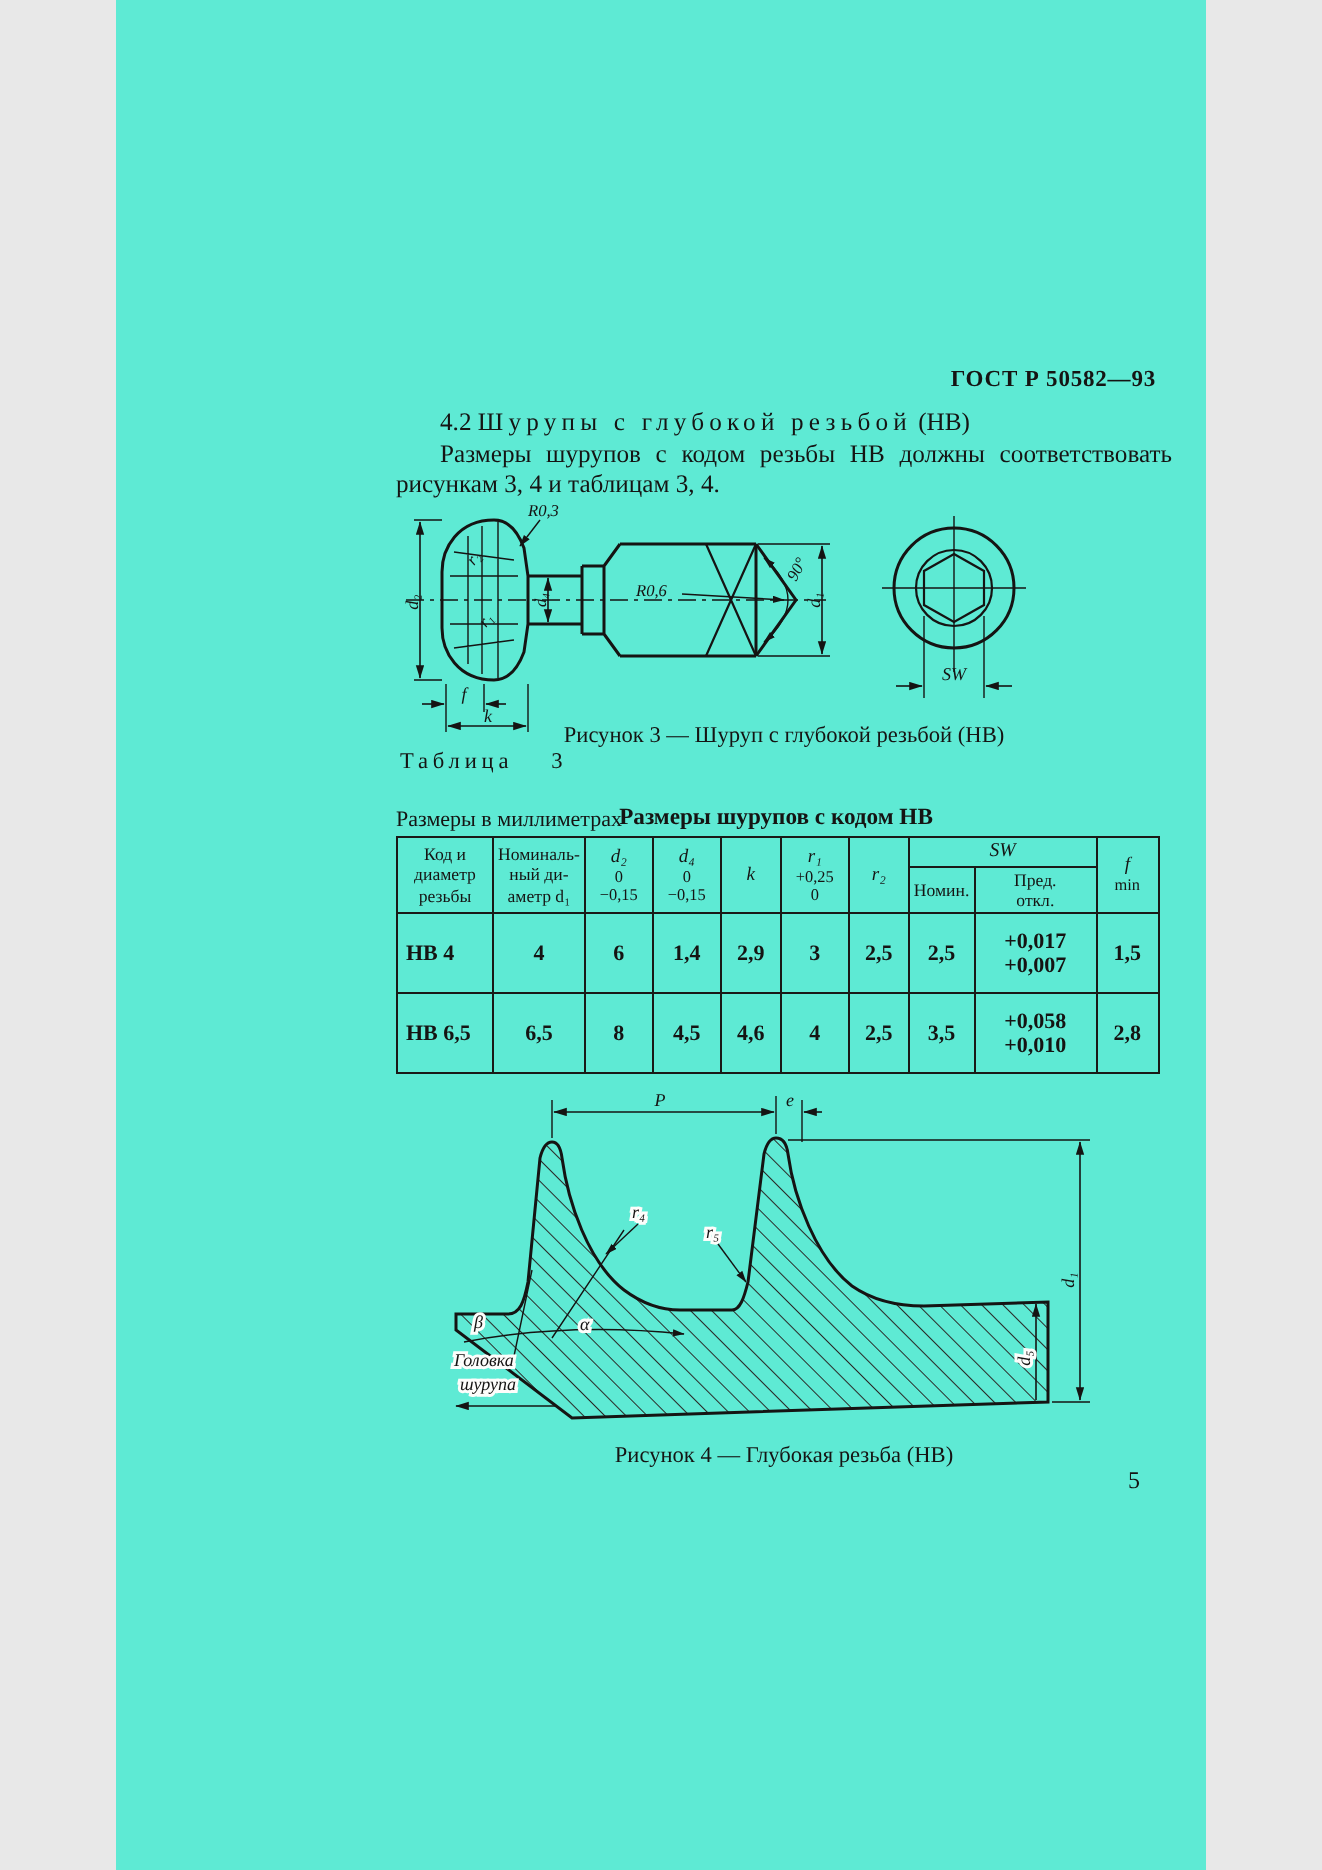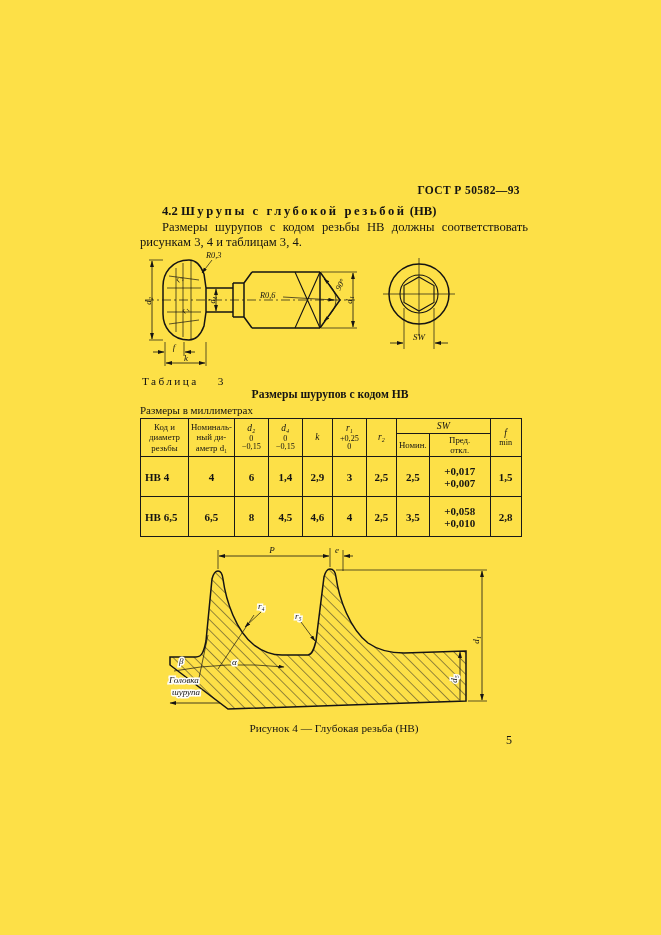--- a/index.html
+++ b/index.html
@@ -1,28 +1,28 @@
 <!DOCTYPE html>
 <html><head>
 <meta charset="utf-8">
 <style>
   html,body{margin:0;padding:0;background:#e8e8e8;}
-  .page{position:relative;width:661px;height:935px;background:#fde047;margin:0 auto;
+  .page{position:relative;width:545px;height:935px;background:#5eead4;margin:0 auto;
         font-family:"Liberation Serif","DejaVu Serif",serif;color:#151413;overflow:hidden;}
   .abs{position:absolute;}
   .hdr{top:184px;left:140px;width:380px;text-align:right;font-weight:bold;font-size:11.5px;letter-spacing:.4px;}
   .par{top:204px;left:140px;width:388px;font-size:12.6px;line-height:1.24;}
-  .sect-line{white-space:nowrap;font-weight:bold;}
+  .sect-line{white-space:nowrap;}
   .sect-num{padding-left:22px;}
   .spaced{letter-spacing:2.6px;}
   .body-text{text-align:justify;text-indent:22px;margin:0;}
   .cap{width:388px;left:140px;text-align:center;font-size:11.3px;}
   .tbl-label{top:375px;left:142px;font-size:11.3px;}
   .tbl-label .word{letter-spacing:2.4px;margin-right:19px;}
-  .tbl-title{top:388px;left:140px;width:380px;text-align:center;font-weight:bold;font-size:11.6px;}
+  .tbl-title{top:402px;left:140px;width:380px;text-align:center;font-weight:bold;font-size:11.6px;}
   .units{top:404px;left:140px;width:380px;text-align:left;font-size:11px;}
   table.t3{top:418px;left:140px;position:absolute;border-collapse:collapse;table-layout:fixed;}
   .t3 th,.t3 td{border:1.4px solid #1a1918;text-align:center;vertical-align:middle;
                 font-weight:normal;padding:1px 2px;white-space:pre-line;}
   .t3 th{font-size:8.8px;line-height:1.18;}
   .t3 td{font-size:11px;height:37px;font-weight:bold;}
   .t3 td.left{text-align:left;padding-left:4px;}
   .dim{font-style:italic;font-size:9.5px;}
   .tol{font-size:8.2px;line-height:1.05;display:block;}
   .swh{font-style:italic;font-size:9.8px;}
@@ -117,20 +117,21 @@
       <circle class="outl" cx="276" cy="44" r="30"></circle>
       <circle class="med" cx="276" cy="44" r="19"></circle>
       <path class="med" d="M276,27 L291,35.5 L291,52.5 L276,61 L261,52.5 L261,35.5 Z"></path>
       <path class="thin" d="M261,58 L261,99 M291,58 L291,99"></path>
       <path class="dimln" d="M247,93 L260,93" marker-end="url(#ar3)"></path>
       <path class="dimln" d="M305,93 L292,93" marker-end="url(#ar3)"></path>
       <text class="lab" x="276" y="90" text-anchor="middle">SW</text>
     </g>
   </svg>
 
+  <div class="abs cap" style="top:362px;">Рисунок 3 — Шуруп с глубокой резьбой (НВ)</div>
 
   <div class="abs tbl-label">
     <span class="word">Таблица</span><span>3</span>
   </div>
   <div class="abs tbl-title">Размеры шурупов с кодом НВ</div>
   <div class="abs units">Размеры в миллиметрах</div>
 
   <table class="t3">
     <colgroup>
       <col style="width:48px">

